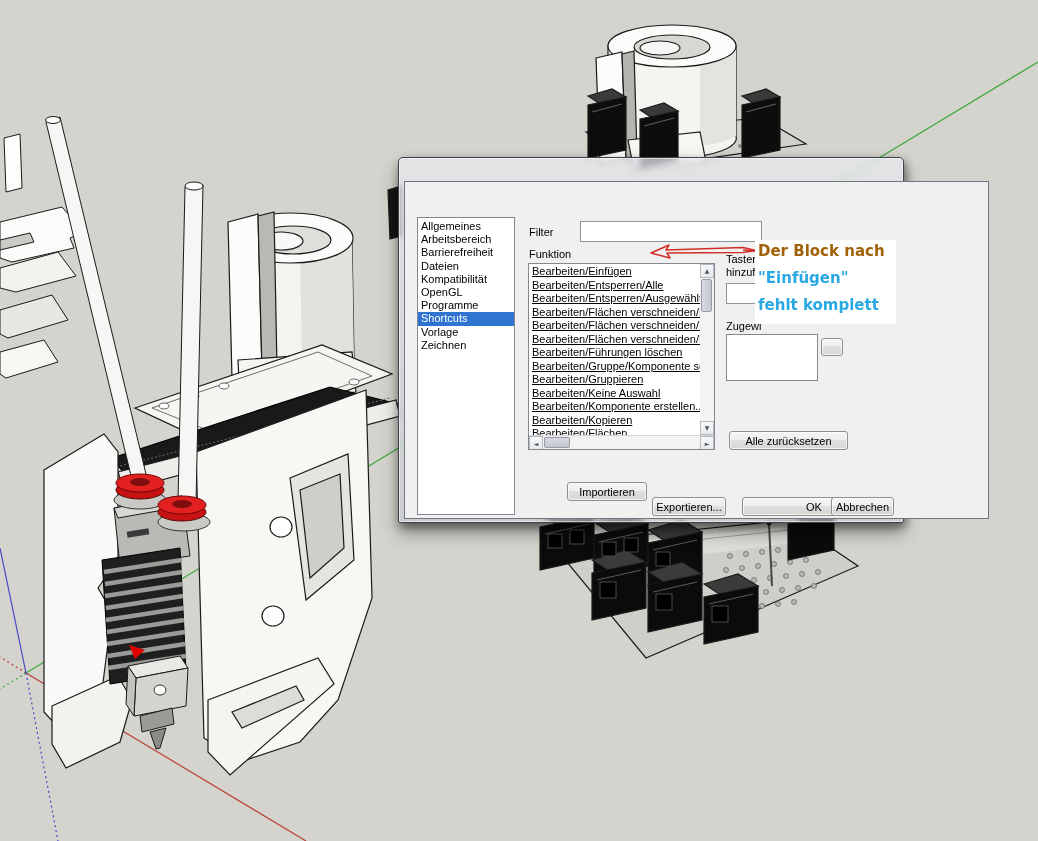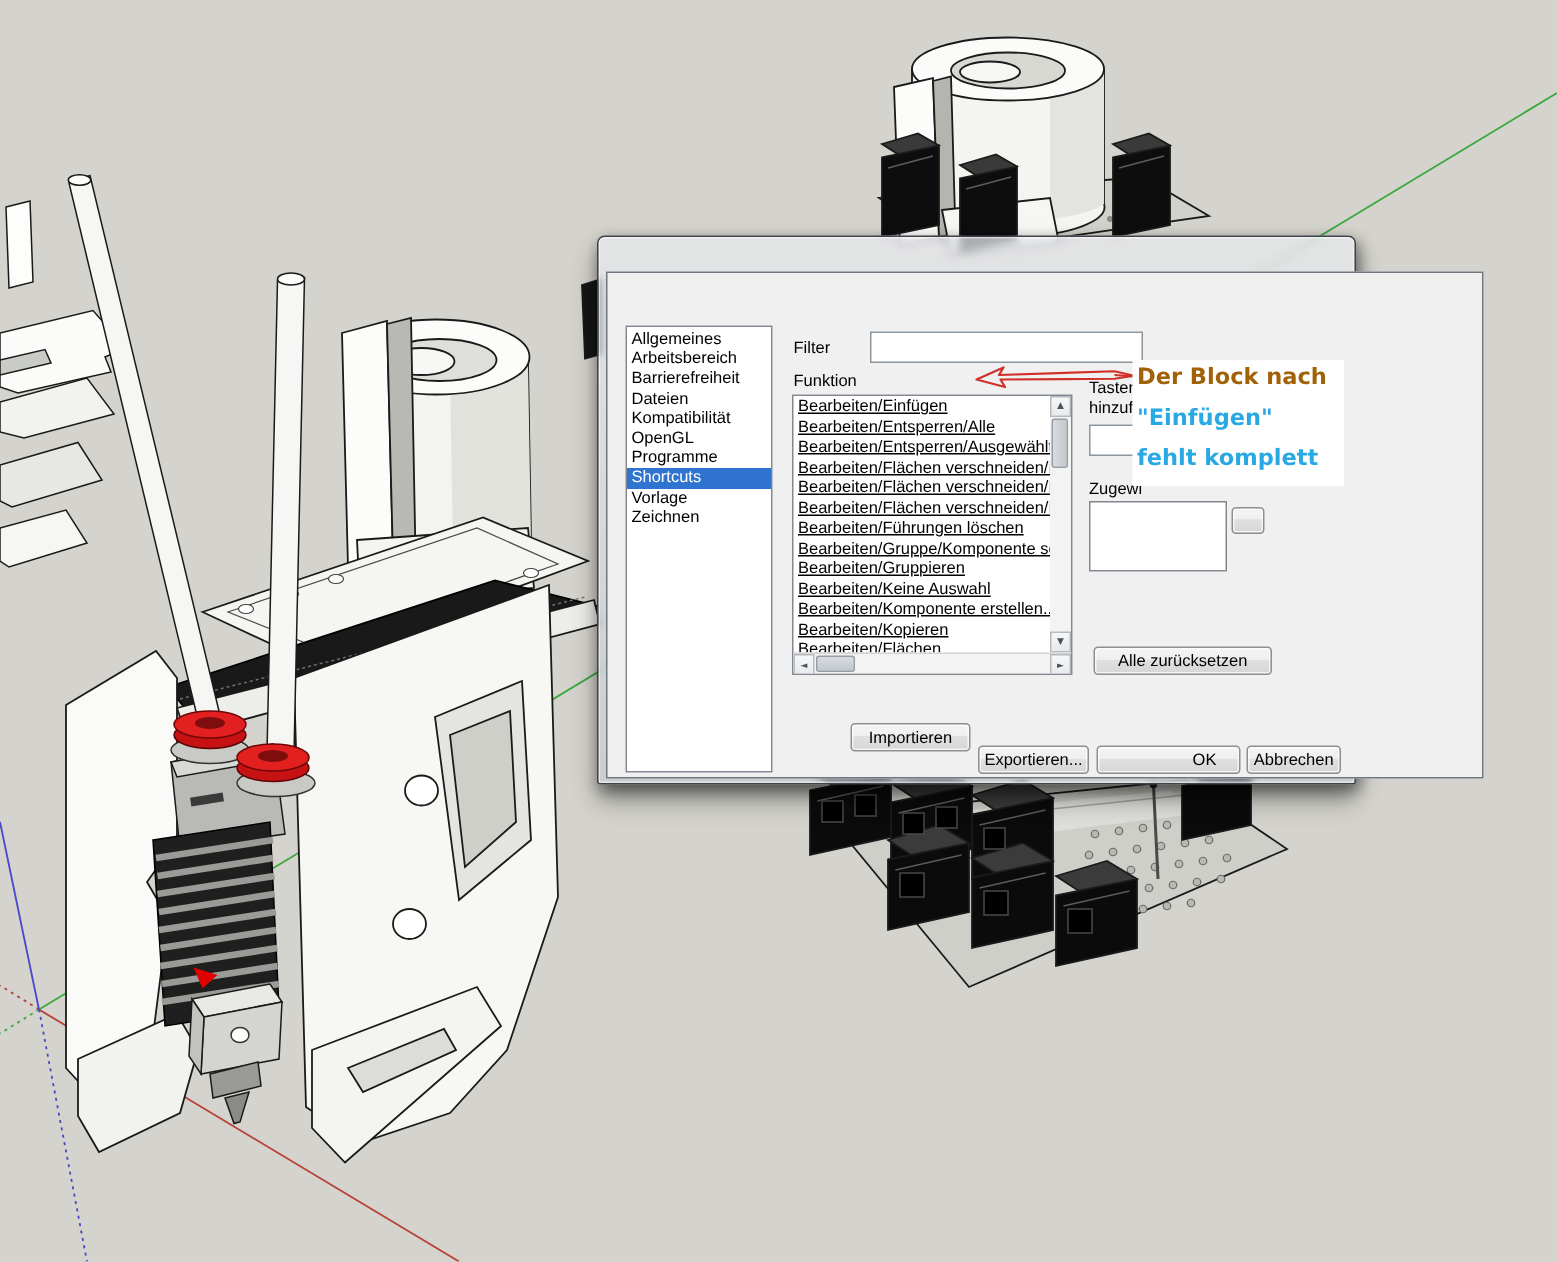--- a/index.html
+++ b/index.html
@@ -340,21 +340,21 @@
     <span class="lbl" style="left:321px; top:71px;">Tastenkombination</span>
     <span class="lbl" style="left:321px; top:84px;">hinzufü</span>
     <input class="tb" style="left: 321px; top: 101px; width: 92px; height: 21px;" value="">
     <span class="lbl" style="left:321px; top:138px;">Zugewi</span>
     <div class="lb" style="left:321px; top:152px; width:92px; height:47px;"></div>
     <div class="btn" style="left:416px; top:156px; width:22px; height:18px;"></div>
     <div class="btn" style="left:324px; top:249px; width:119px; height:19px; line-height:18px;">Alle zurücksetzen</div>
 
     <div class="btn" style="left:162px; top:300px; width:80px; height:19px; line-height:18px;">Importieren</div>
     <div class="btn" style="left:247px; top:315px; width:74px; height:19px; line-height:18px;">Exportieren...</div>
-    <div class="btn" style="left:326px; top:315px; width:96px; height:19px; line-height:18px;padding-left:48px;">OK</div>
+    <div class="btn" style="left:337px; top:315px; width:96px; height:19px; line-height:18px;padding-left:48px;">OK</div>
     <div class="btn" style="left:426px; top:315px; width:63px; height:19px; line-height:18px;">Abbrechen</div>
   </div>
 
   <svg class="arrow-svg" viewBox="0 0 506 366">
     <path d="M252,95 L270,87 L267,92 L344,89.5 L357,92.5 L344,94.5 L268,95 L271,100 Z" fill="none" stroke="#d03028" stroke-width="1.5" stroke-linejoin="round"></path>
     <line x1="344" y1="92" x2="358" y2="93" stroke="#d03028" stroke-width="1.5"></line>
   </svg>
 
   <div class="anno-box">
     <span class="anno-line" style="top:2px;  color:#a16207;text-align:right;">Der Block nach</span>

